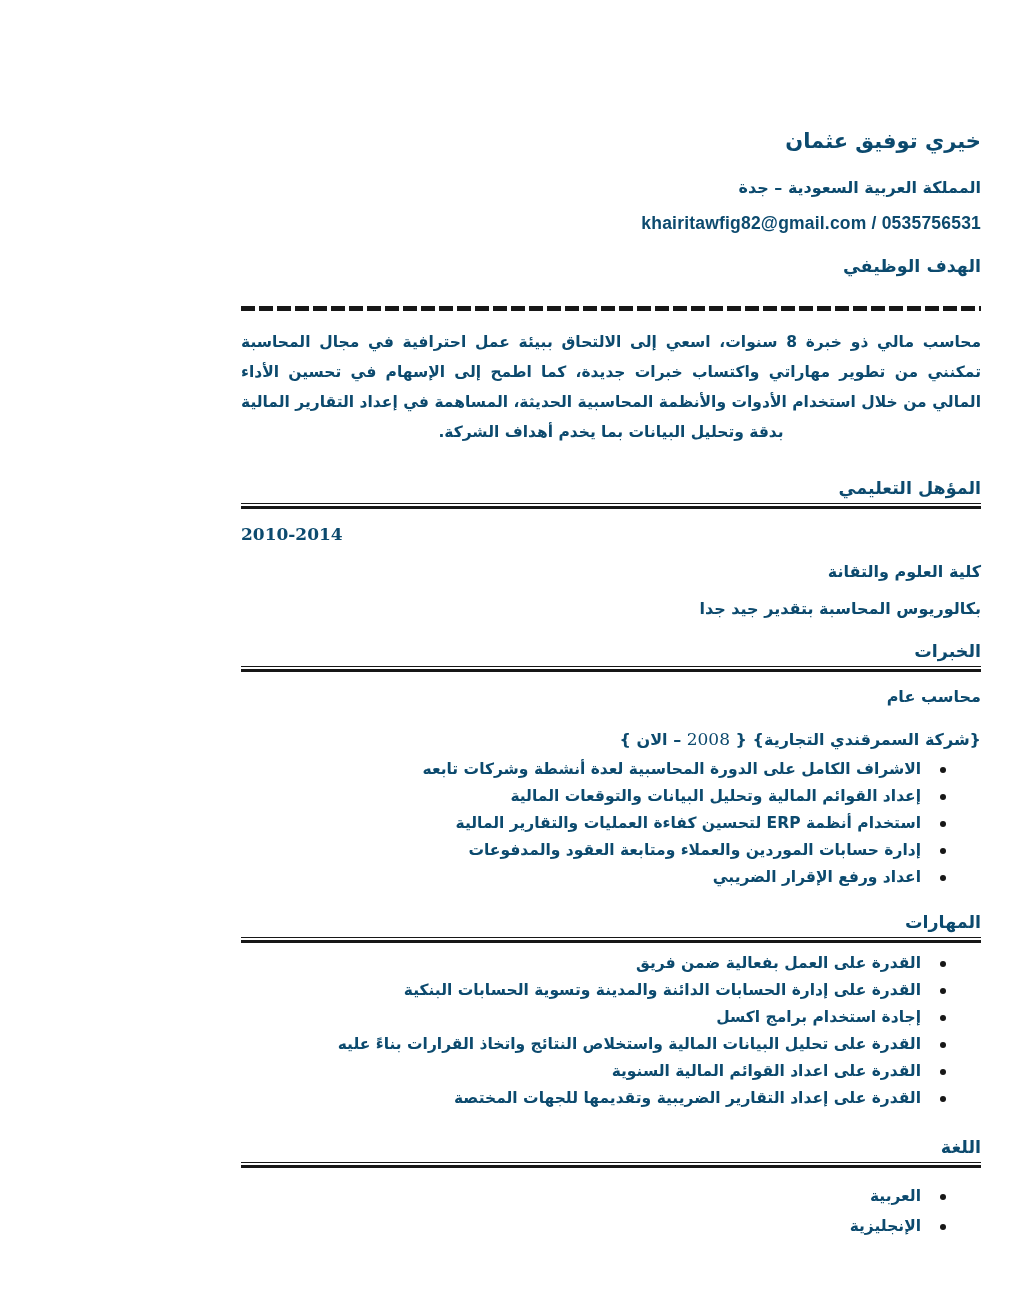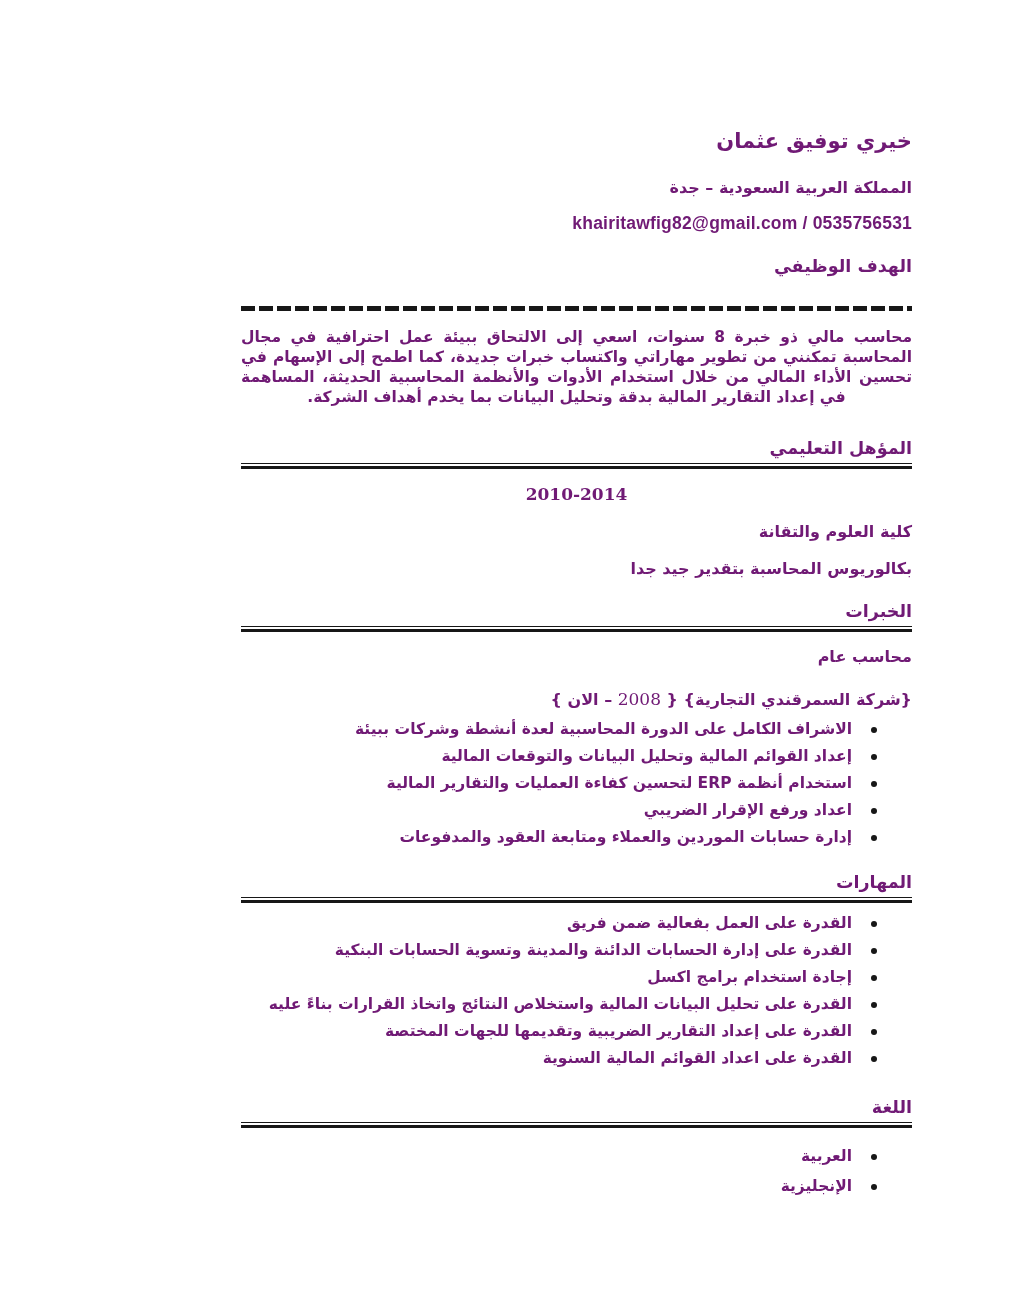--- a/index.html
+++ b/index.html
@@ -1,49 +1,49 @@
 <!DOCTYPE html>
 <html lang="ar" dir="rtl"><head>
 <meta charset="utf-8">
 <style>
   html, body { margin: 0; padding: 0; background: #ffffff; }
   .page {
     width: 868px;
     min-height: 1293px;
     box-sizing: border-box;
-    padding: 128px 112px 40px 85px;
+    padding: 128px 43px 40px 85px;
     background: #ffffff;
-    color: #701a75;
+    color: #0c4a6e;
     direction: rtl;
     text-align: right;
     font-family: "DejaVu Sans", sans-serif;
     font-weight: bold;
     overflow: hidden;
   }
   .candidate-name { font-size: 21px; line-height: 27px; }
   .candidate-location { font-size: 16px; margin-top: 23px; }
   .contact-line { font-size: 17.5px; margin-top: 16px; direction: ltr; text-align: right;
                   font-family: "Liberation Sans", sans-serif; letter-spacing: 0.2px; }
   .section-heading { font-size: 17.5px; line-height: 23px; }
   .mt-objective { margin-top: 21px; }
   .dashed-rule {
     height: 5px; margin-top: 28px;
     background: repeating-linear-gradient(90deg, #171717 0 14px, transparent 14px 18px);
   }
   .objective-paragraph {
-    margin-top: 16px; font-size: 15.5px; line-height: 20px;
+    margin-top: 16px; font-size: 15.5px; line-height: 30px;
     text-align: justify; text-align-last: center;
   }
   .mt-education { margin-top: 30px; }
   .section-rule {
     margin-top: 3px; height: 2px;
     border-top: 1px solid #171717;
     border-bottom: 3px solid #171717;
   }
-  .edu-period { margin-top: 15px; font-size: 17px; direction: ltr; text-align: center;
+  .edu-period { margin-top: 15px; font-size: 17px; direction: ltr; text-align: left;
                 font-family: "DejaVu Serif", serif; }
   .edu-school  { margin-top: 18px; font-size: 16px; }
   .edu-degree  { margin-top: 18px; font-size: 16px; }
   .mt-experience { margin-top: 22px; }
   .job-title { margin-top: 15px; font-size: 16px; }
   .company-line { margin-top: 23px; font-size: 16px; }
   .company-year { font-family: "DejaVu Serif", serif; font-weight: normal; font-size: 17px; }
   .bullet-list { list-style: none; margin: 11px 0 0 0; padding: 0; font-size: 15.5px; }
   .bullet-list li { position: relative; padding-right: 60px; margin-bottom: 8px; line-height: 19px; }
   .bullet-dot {
@@ -82,38 +82,38 @@
 
   <div>
     <div class="section-heading mt-experience">الخبرات</div>
     <div class="section-rule"></div>
     <div class="job-title">محاسب عام</div>
     <div class="company-line">
       <span>{شركة السمرقندي التجارية}</span>
       <span>{ </span><span class="company-year">2008</span><span> – الان }</span>
     </div>
     <ul class="bullet-list">
-      <li><span class="bullet-dot"></span><span>الاشراف الكامل على الدورة المحاسبية لعدة أنشطة وشركات ببيئة</span></li>
+      <li><span class="bullet-dot"></span><span>الاشراف الكامل على الدورة المحاسبية لعدة أنشطة وشركات تابعه</span></li>
       <li><span class="bullet-dot"></span><span>إعداد القوائم المالية وتحليل البيانات والتوقعات المالية</span></li>
       <li><span class="bullet-dot"></span><span>استخدام أنظمة ERP لتحسين كفاءة العمليات والتقارير المالية</span></li>
+      <li><span class="bullet-dot"></span><span>إدارة حسابات الموردين والعملاء ومتابعة العقود والمدفوعات</span></li>
       <li><span class="bullet-dot"></span><span>اعداد ورفع الإقرار الضريبي</span></li>
-      <li><span class="bullet-dot"></span><span>إدارة حسابات الموردين والعملاء ومتابعة العقود والمدفوعات</span></li>
     </ul>
   </div>
 
   <div>
     <div class="section-heading mt-skills">المهارات</div>
     <div class="section-rule"></div>
     <ul class="bullet-list">
       <li><span class="bullet-dot"></span><span>القدرة على العمل بفعالية ضمن فريق</span></li>
       <li><span class="bullet-dot"></span><span>القدرة على إدارة الحسابات الدائنة والمدينة وتسوية الحسابات البنكية</span></li>
       <li><span class="bullet-dot"></span><span>إجادة استخدام برامج اكسل</span></li>
       <li><span class="bullet-dot"></span><span>القدرة على تحليل البيانات المالية واستخلاص النتائج واتخاذ القرارات بناءً عليه</span></li>
+      <li><span class="bullet-dot"></span><span>القدرة على اعداد القوائم المالية السنوية</span></li>
       <li><span class="bullet-dot"></span><span>القدرة على إعداد التقارير الضريبية وتقديمها للجهات المختصة</span></li>
-      <li><span class="bullet-dot"></span><span>القدرة على اعداد القوائم المالية السنوية</span></li>
     </ul>
   </div>
 
   <div>
     <div class="section-heading mt-language">اللغة</div>
     <div class="section-rule"></div>
     <ul class="bullet-list language-list">
       <li><span class="bullet-dot"></span><span>العربية</span></li>
       <li><span class="bullet-dot"></span><span>الإنجليزية</span></li>
     </ul>

